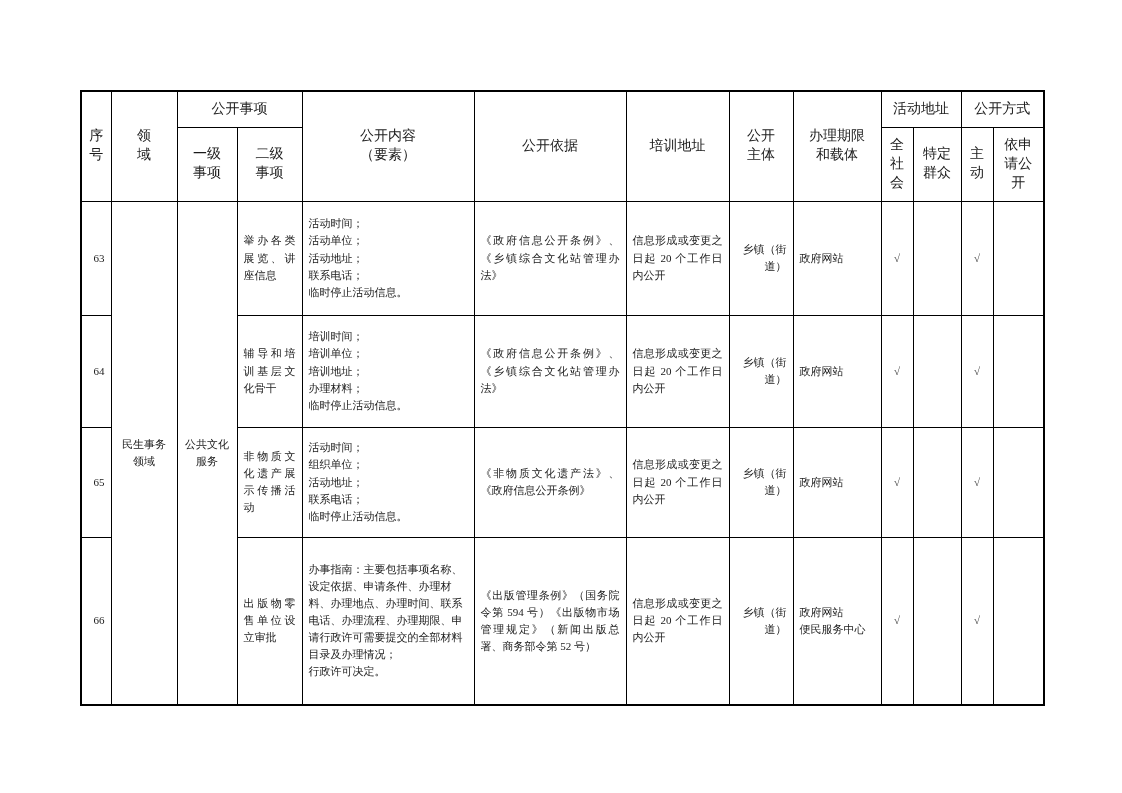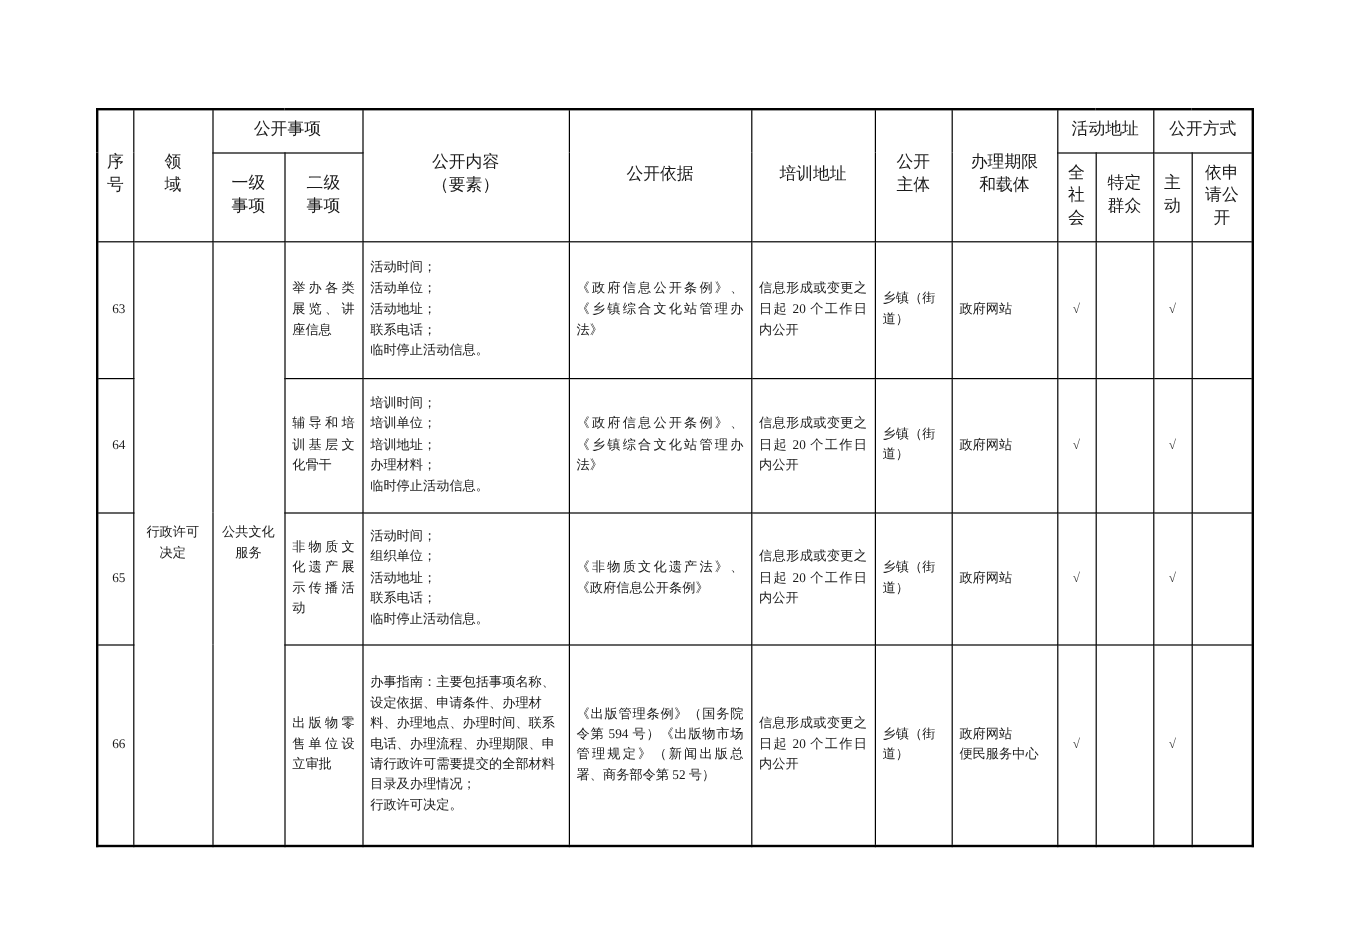--- a/index.html
+++ b/index.html
@@ -49,21 +49,21 @@
   tr.tr63 { height: 114px; }
   tr.tr64 { height: 112px; }
   tr.tr65 { height: 110px; }
   tr.tr66 { height: 168px; }
   
   .c-center { text-align: center; }
   .c-just   { text-align: justify; padding: 3px 7px; }
   .c-list   { text-align: left; padding: 4px 8px; }
   .c-basis  { text-align: justify; padding: 4px 8px; }
   .c-time   { text-align: justify; padding: 4px 9px; }
-  .c-subj   { text-align: left; padding: 3px 4px; }
+  .c-subj   { text-align: right; padding: 3px 4px; }
   .c-chan   { text-align: left; padding: 3px 4px; }
   .c-check  { text-align: center; color: #3c3c3c; font-size: 13px; }
   .c-serial { text-align: right; }
 </style>
 </head>
 <body>
 
 <div class="sheet">
   <table class="catalog">
     <colgroup>
@@ -112,21 +112,21 @@
 群众</th>
       <th class="bl2">主
 动</th>
       <th>依申
 请公
 开</th>
     </tr>
 
     <tr class="tr63">
       <td class="c-serial">63</td>
-      <td rowspan="4" class="c-center">行政许可决定</td>
+      <td rowspan="4" class="c-center">民生事务领域</td>
       <td rowspan="4" class="bl2 c-center">公共文化服务</td>
       <td class="c-just">举办各类展览、讲座信息</td>
       <td class="bl2 c-list">活动时间；
 活动单位；
 活动地址；
 联系电话；
 临时停止活动信息。</td>
       <td class="bl2 c-basis">《政府信息公开条例》、《乡镇综合文化站管理办法》</td>
       <td class="bl2 c-time">信息形成或变更之日起 20 个工作日内公开</td>
       <td class="bl2 c-subj">乡镇（街道）</td>

